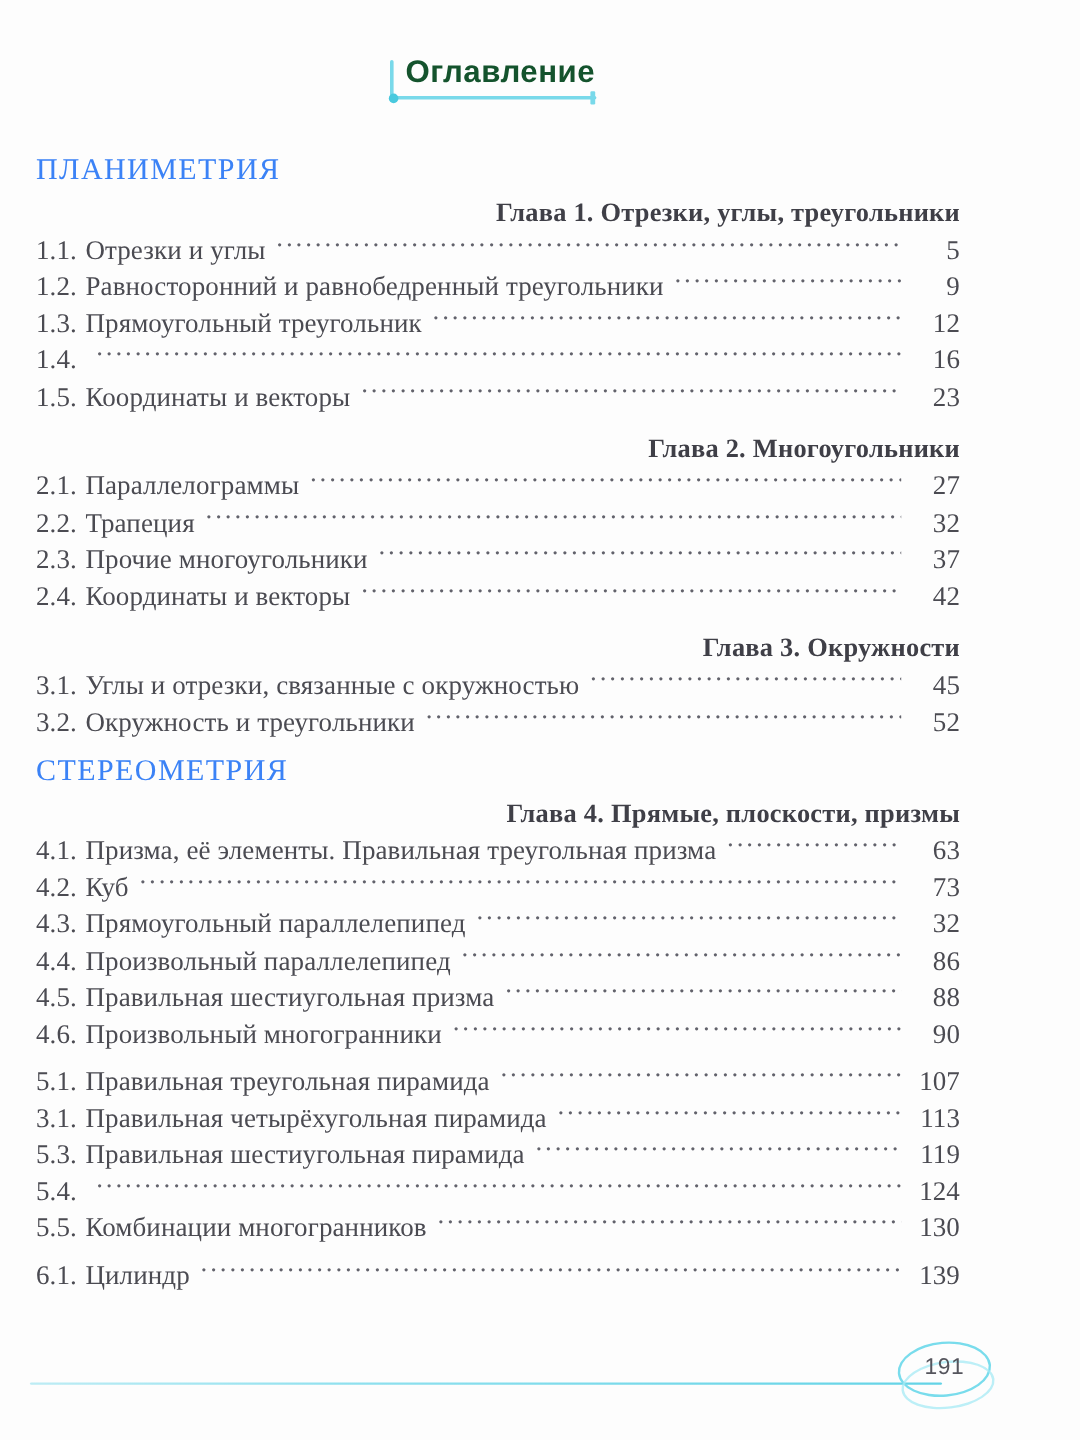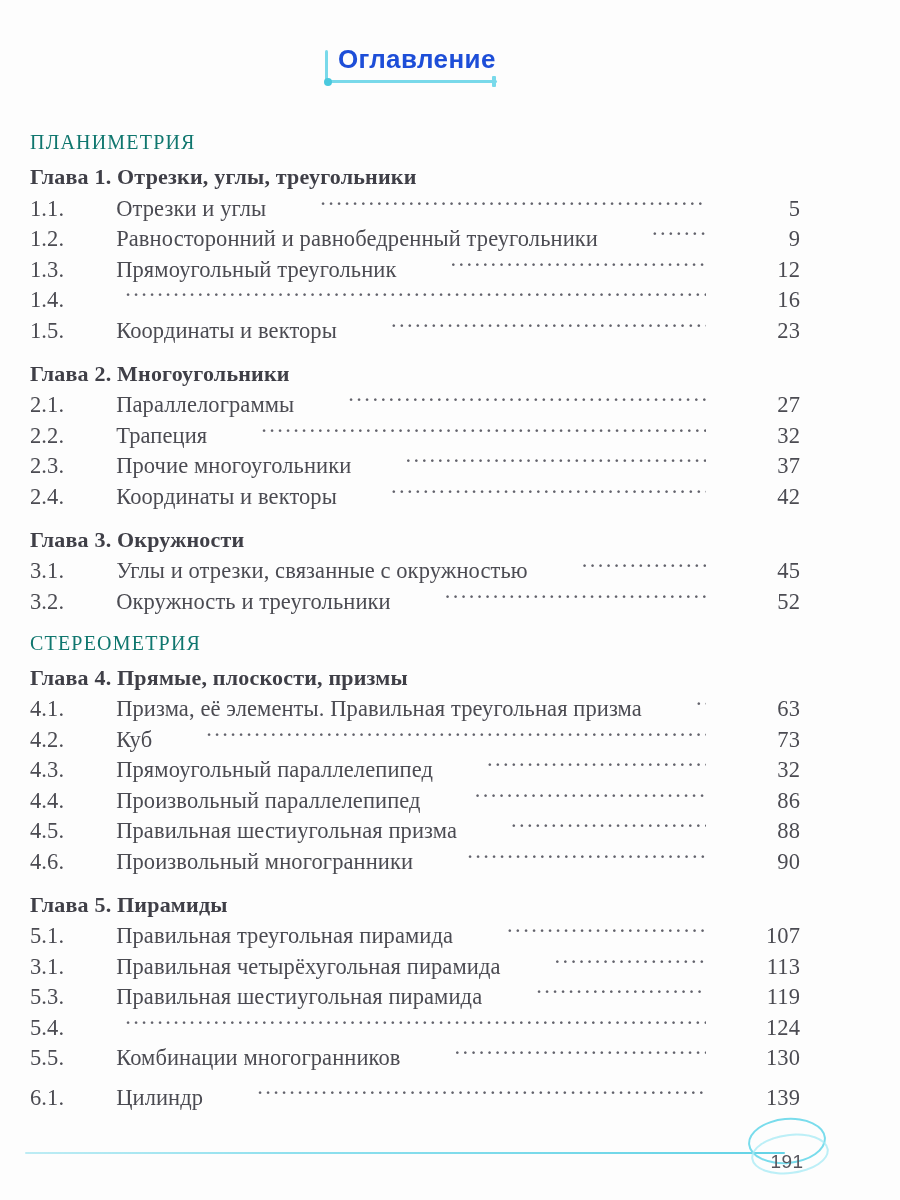--- a/index.html
+++ b/index.html
@@ -33,21 +33,21 @@
     height: 52px;
   }
   .title-text {
     position: absolute;
     left: 13px;
     top: 0px;
     font-family: "Liberation Sans", "DejaVu Sans", sans-serif;
     font-weight: bold;
     font-size: 26px;
     letter-spacing: 0.4px;
-    color: #1d4ed8;
+    color: #14532d;
     white-space: nowrap;
   }
   .title-rule-h {
     position: absolute;
     left: 0px;
     top: 36px;
     width: 172px;
     height: 3px;
     background: #79d9ea;
     border-radius: 2px;
@@ -99,21 +99,20 @@
   .row.plain {
     font-size: 22.5px;
     line-height: 34px;
     letter-spacing: 0.1px;
   }
   
   .row.sub {
     font-size: 22.5px;
     line-height: 30px;
     letter-spacing: 0.1px;
-    gap: 45px;
   }
 
   .row .num {
     flex: 0 0 auto;
     padding-right: 7px;
   }
   .row .label {
     flex: 0 0 auto;
   }
   .row .leader {
@@ -135,39 +134,40 @@
   }
   .row .pnum {
     flex: 0 0 auto;
     width: 42px;
     text-align: right;
     font-variant-numeric: lining-nums;
   }
 
   
   .section-head {
-    font-size: 20px;
+    font-size: 25px;
     line-height: 30px;
     letter-spacing: 1.2px;
-    color: #0f766e;
+    color: #3b82f6;
     padding-top: 11px;
     padding-bottom: 3px;
     white-space: nowrap;
   }
 
   
   .chapter-head {
     font-size: 22px;
     line-height: 30px;
     font-weight: bold;
     letter-spacing: 0.2px;
     color: #3f3f47;
     padding-top: 4px;
     padding-bottom: 1px;
     white-space: nowrap;
+    text-align: right;
   }
   .chapter-head.tight { padding-top: 2px; }
 
   .gap-sm { height: 9px; }
 
   
   .footer-rule {
     position: absolute;
     left: 25px;
     top: 1152px;
@@ -204,21 +204,20 @@
   .page-badge .pg {
     position: absolute;
     left: 0;
     right: 0;
     top: 11px;
     text-align: center;
     font-family: "Liberation Sans", "DejaVu Sans", sans-serif;
     font-size: 19px;
     color: #55555d;
     letter-spacing: 0.5px;
-    margin-top: 22px;
   }
 </style>
 </head>
 <body>
 
 <div class="page">
 
   <div class="title-block">
     <div class="title-rule-v"></div>
     <div class="title-rule-h"></div>
@@ -331,21 +330,20 @@
         <span class="leader"></span>
         <span class="pnum">88</span>
       </div>
       <div class="row sub">
         <span class="num">4.6.</span>
         <span class="label">Произвольный многогранники</span>
         <span class="leader"></span>
         <span class="pnum">90</span>
       </div>
       <div class="gap-sm"></div>
-      <div class="chapter-head">Глава 5. Пирамиды</div>
       <div class="row sub">
         <span class="num">5.1.</span>
         <span class="label">Правильная треугольная пирамида</span>
         <span class="leader"></span>
         <span class="pnum">107</span>
       </div>
       <div class="row sub">
         <span class="num">3.1.</span>
         <span class="label">Правильная четырёхугольная пирамида</span>
         <span class="leader"></span>

